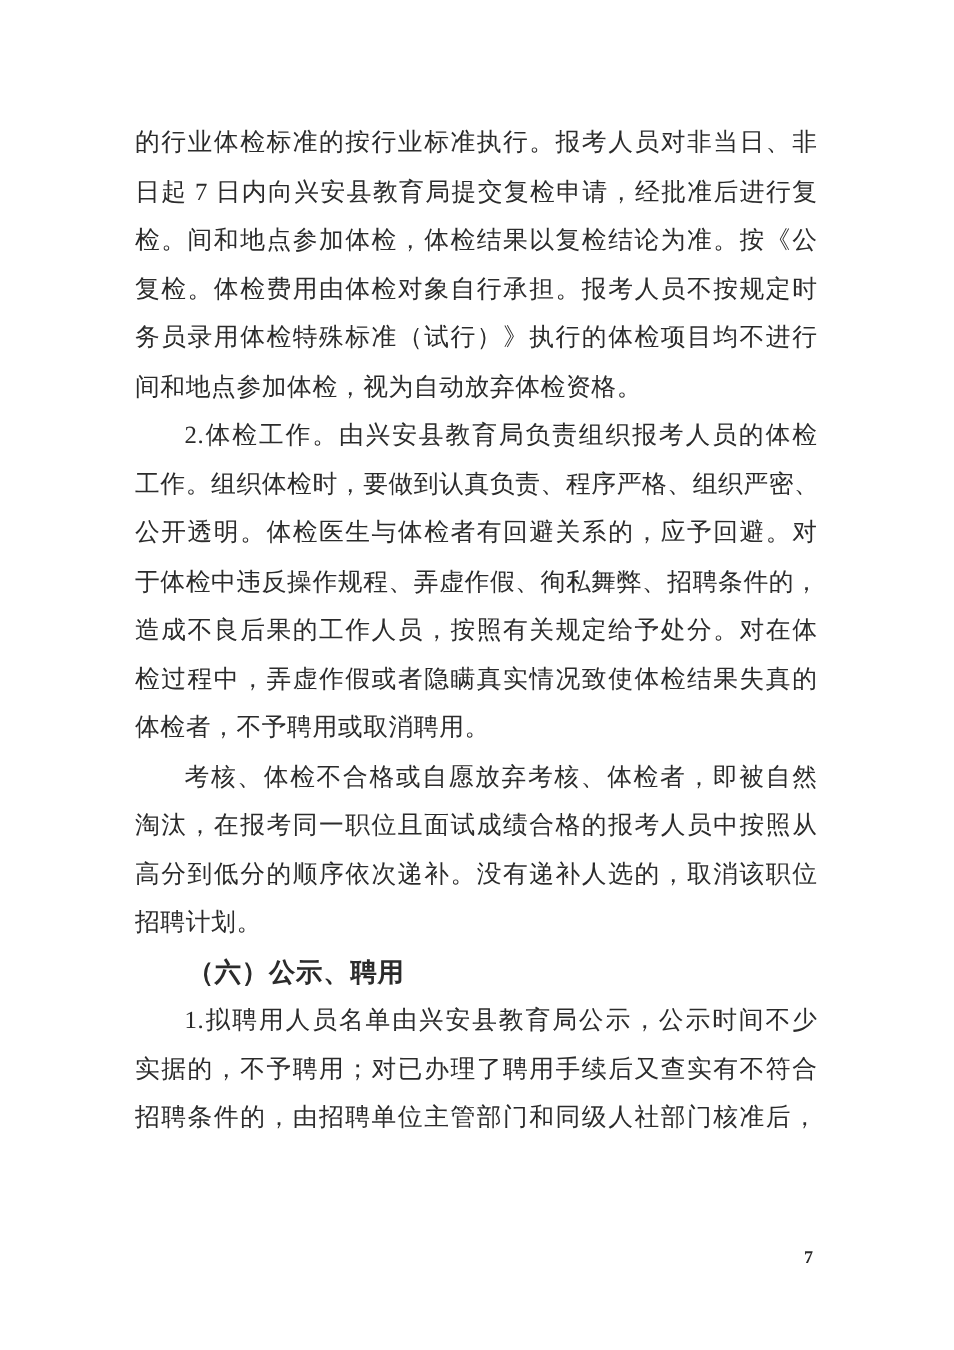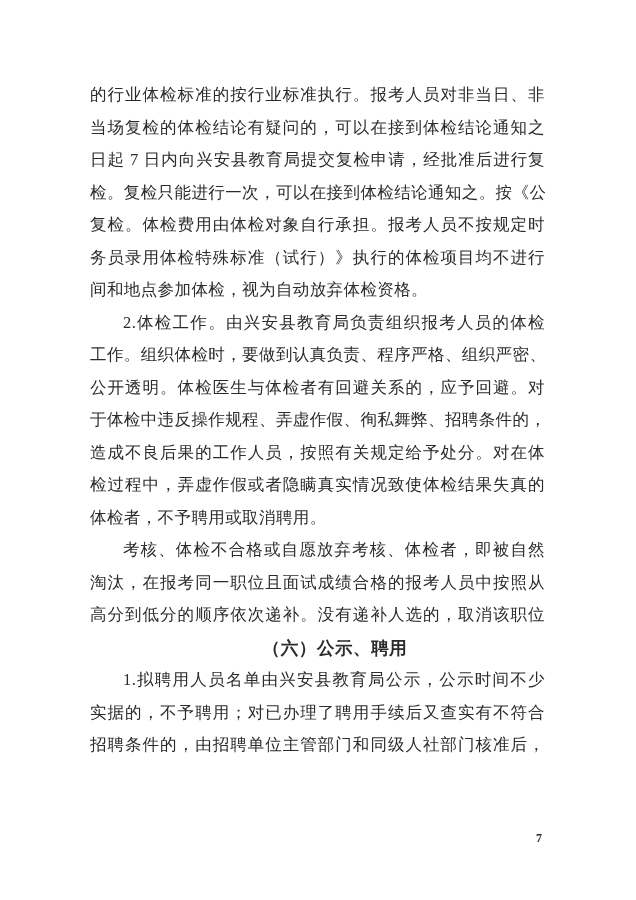--- a/index.html
+++ b/index.html
@@ -41,21 +41,21 @@
     letter-spacing: 0.4px;
   }
   .line.indent { text-indent: 2em; }
   .heading-line {
     display: block;
     height: 32.5px;
     line-height: 32.5px;
     text-indent: 2em;
     font-weight: bold;
     font-size: 17.5px;
-    text-align: center;
+    text-align: left;
     letter-spacing: 0.6px;
   }
   .footer {
     position: absolute;
     top: 819px;
     left: 90px;
     width: 452px;
     text-align: right;
     font-size: 12px;
     font-weight: bold;
@@ -63,42 +63,42 @@
   }
 </style>
 </head>
 <body>
 
 <div class="page">
   <div class="text-block">
 
     <p class="para">
       <span class="line">的行业体检标准的按行业标准执行。报考人员对非当日、非</span>
-      <span class="line">当场复检的体检结论有疑问的，可以在接到体检结论通知之</span>
       <span class="line">日起 7 日内向兴安县教育局提交复检申请，经批准后进行复</span>
-      <span class="line">检。复检只能进行一次，可以在接到体检结论通知之。按《公</span>
+      <span class="line">检。间和地点参加体检，体检结果以复检结论为准。按《公</span>
       <span class="line">复检。体检费用由体检对象自行承担。报考人员不按规定时</span>
       <span class="line">务员录用体检特殊标准（试行）》执行的体检项目均不进行</span>
       <span class="line short">间和地点参加体检，视为自动放弃体检资格。</span>
     </p>
 
     <p class="para">
       <span class="line indent">2.体检工作。由兴安县教育局负责组织报考人员的体检</span>
       <span class="line">工作。组织体检时，要做到认真负责、程序严格、组织严密、</span>
       <span class="line">公开透明。体检医生与体检者有回避关系的，应予回避。对</span>
       <span class="line">于体检中违反操作规程、弄虚作假、徇私舞弊、招聘条件的，</span>
       <span class="line">造成不良后果的工作人员，按照有关规定给予处分。对在体</span>
       <span class="line">检过程中，弄虚作假或者隐瞒真实情况致使体检结果失真的</span>
       <span class="line short">体检者，不予聘用或取消聘用。</span>
     </p>
 
     <p class="para">
       <span class="line indent">考核、体检不合格或自愿放弃考核、体检者，即被自然</span>
       <span class="line">淘汰，在报考同一职位且面试成绩合格的报考人员中按照从</span>
       <span class="line">高分到低分的顺序依次递补。没有递补人选的，取消该职位</span>
+      <span class="line short">招聘计划。</span>
     </p>
 
     <p class="para">
       <span class="heading-line">（六）公示、聘用</span>
     </p>
 
     <p class="para">
       <span class="line indent">1.拟聘用人员名单由兴安县教育局公示，公示时间不少</span>
       <span class="line">实据的，不予聘用；对已办理了聘用手续后又查实有不符合</span>
       <span class="line">招聘条件的，由招聘单位主管部门和同级人社部门核准后，</span>

